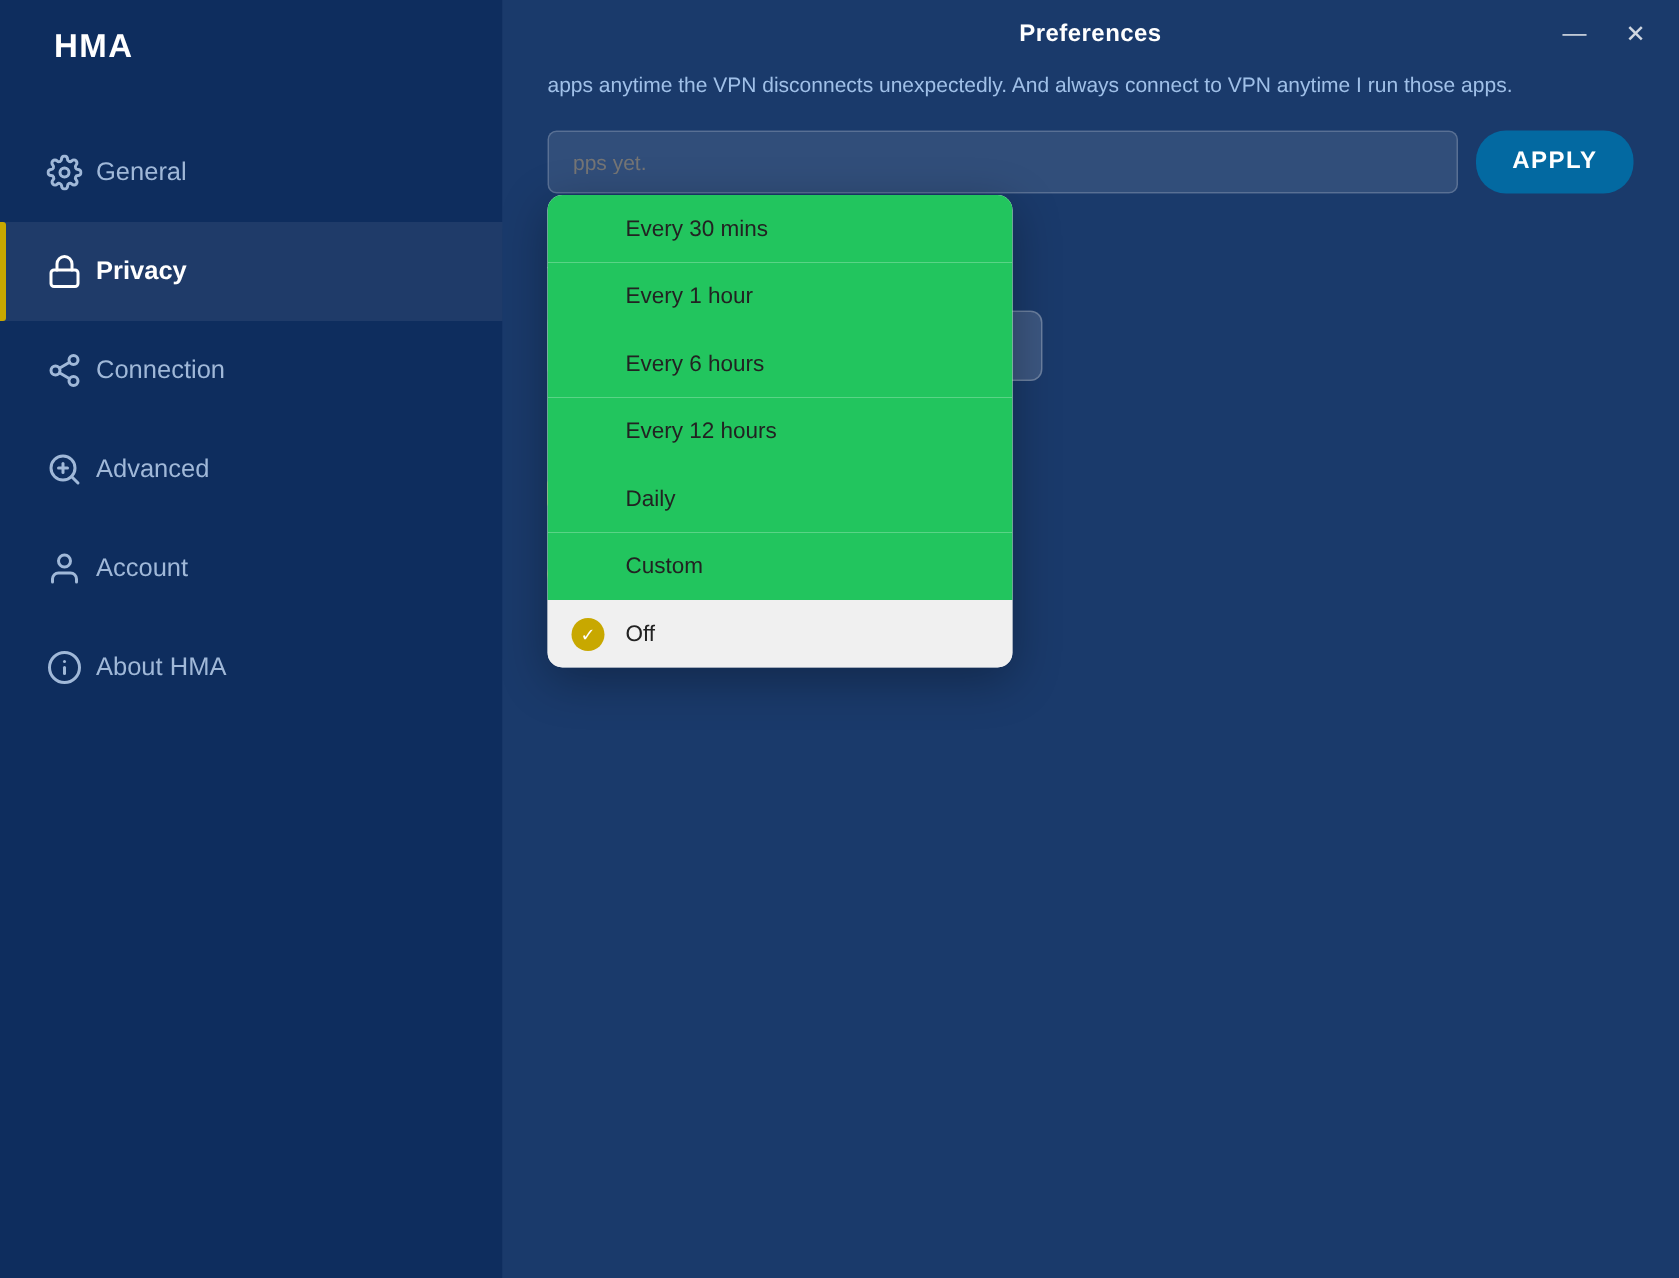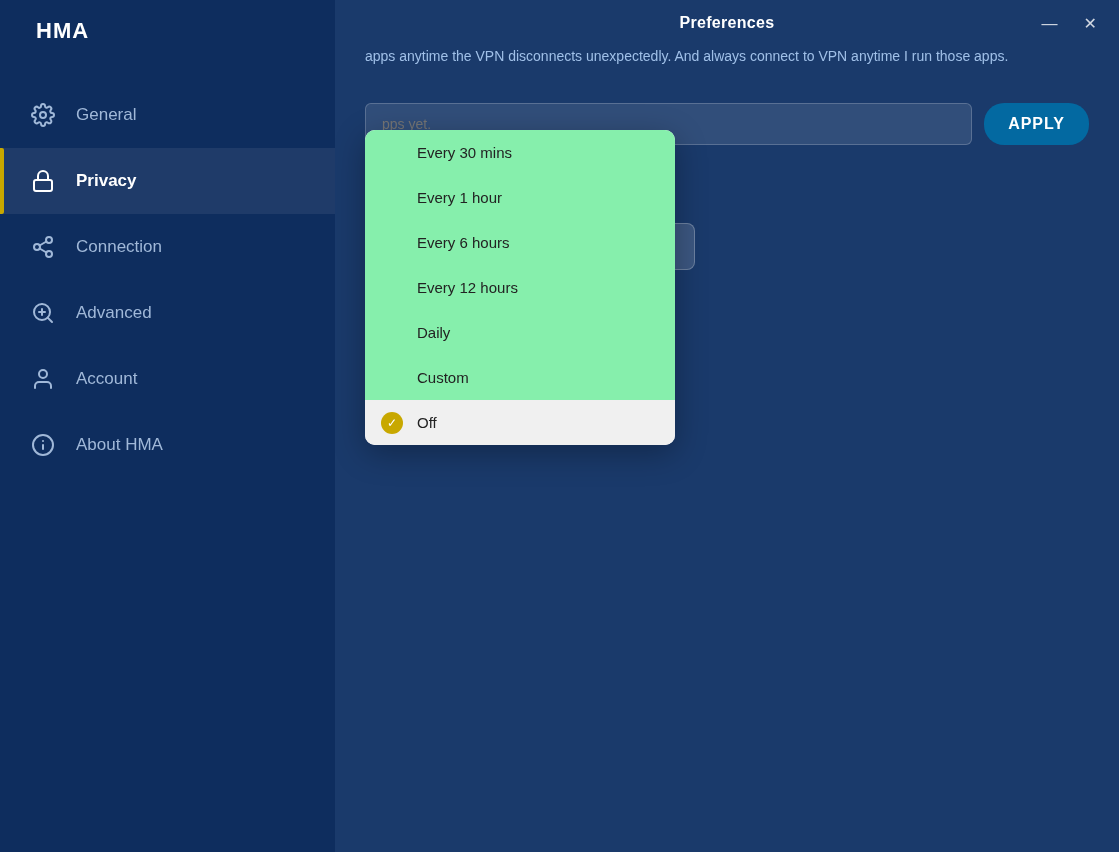--- a/index.html
+++ b/index.html
@@ -29,21 +29,21 @@
       font-weight: 800;
       letter-spacing: 1px;
     }
     .sidebar-nav {
       margin-top: 20px;
       flex: 1;
     }
     .nav-item {
       display: flex;
       align-items: center;
-      gap: 18px;
+      gap: 6px;
       padding: 18px 28px;
       color: #a0b8d8;
       font-size: 17px;
       font-weight: 400;
       cursor: pointer;
       position: relative;
     }
     .nav-item.active {
       color: #fff;
       font-weight: 700;
@@ -110,21 +110,21 @@
     }
 
     
     .content-area {
       padding: 0 30px 20px 30px;
     }
     .content-subtitle {
       color: #a0c0e8;
       font-size: 14px;
       line-height: 1.5;
-      margin-bottom: 36px;
+      margin-bottom: 20px;
     }
 
     
     .app-input-row {
       display: flex;
       align-items: center;
       gap: 12px;
       margin-bottom: 20px;
     }
     .app-input {
@@ -187,21 +187,21 @@
       box-shadow: 0 8px 32px rgba(0,0,0,0.3);
       z-index: 100;
       overflow: hidden;
     }
     .dropdown-option {
       padding: 14px 20px 14px 52px;
       font-size: 15px;
       color: #222;
       cursor: pointer;
       position: relative;
-      background: #86efac;
+      background: #22c55e;
     }
     .dropdown-option.selected {
       background: #f0f0f0;
     }
     .dropdown-option .check-icon {
       position: absolute;
       left: 16px;
       top: 50%;
       transform: translateY(-50%);
       width: 22px;

